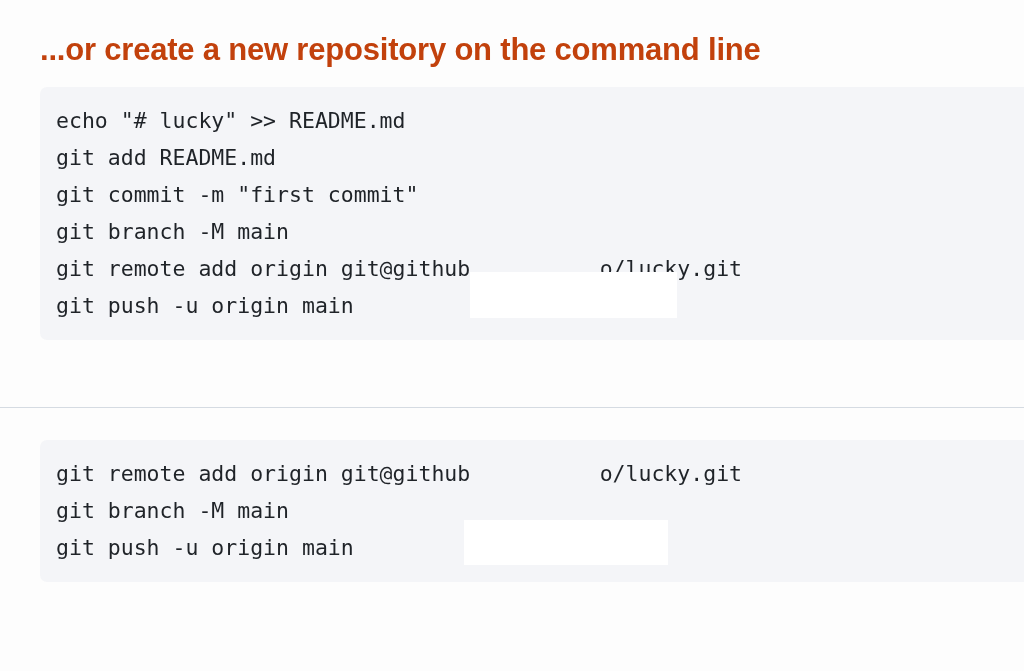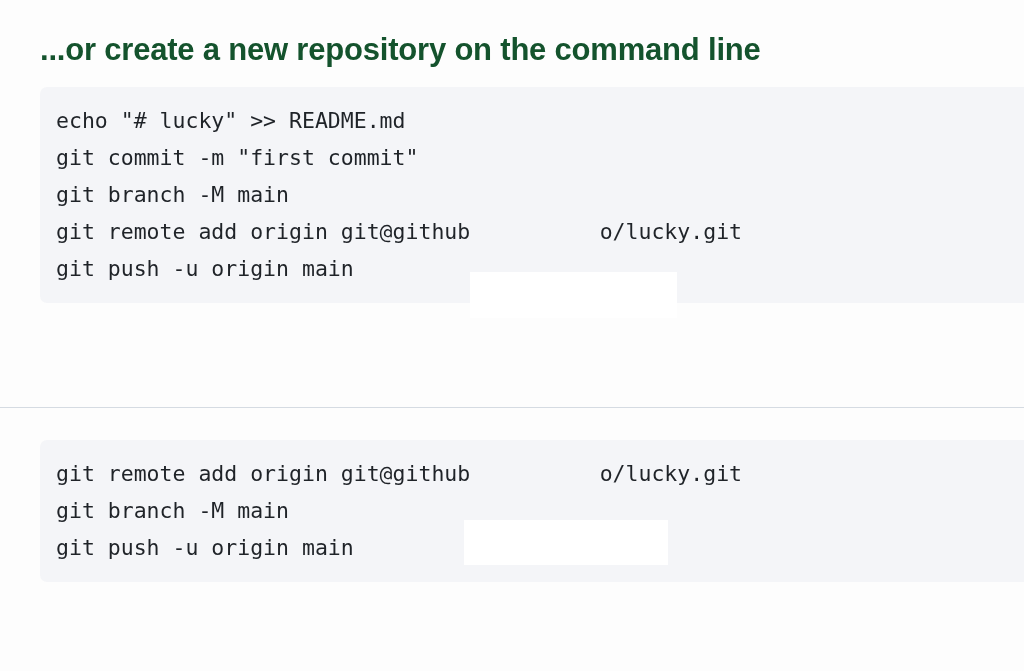--- a/index.html
+++ b/index.html
@@ -32,21 +32,21 @@
   #section-create { top: 0; }
   #section-push   { top: 425px; }
 
   .section-heading {
     margin: 0;
     padding: 0 0 0 40px;
     font-size: 31px;
     line-height: 40px;
     font-weight: bold;
     letter-spacing: -0.2px;
-    color: #14532d;
+    color: #c2410c;
     white-space: nowrap;
   }
   #section-create .section-heading { padding-top: 30px; }
   #section-push   .section-heading { padding-top: 36px; }
 
   
   .code-block {
     position: relative;
     margin-top: 17px;
     margin-left: 40px;
@@ -106,20 +106,21 @@
 <body>
 
 <div class="page">
 
   <section class="section" id="section-create">
 
     <h2 class="section-heading">...or create a new repository on the command line</h2>
 
     <div class="code-block" id="code-create">
       <div class="code-line">echo "# lucky" &gt;&gt; README.md</div>
+      <div class="code-line">git add README.md</div>
       <div class="code-line">git commit -m "first commit"</div>
       <div class="code-line">git branch -M main</div>
       <div class="code-line">git remote add origin git@github          o/lucky.git</div>
       <div class="code-line">git push -u origin main</div>
     </div>
 
   </section>
 
   <div class="redaction" id="redaction-create"></div>
 

